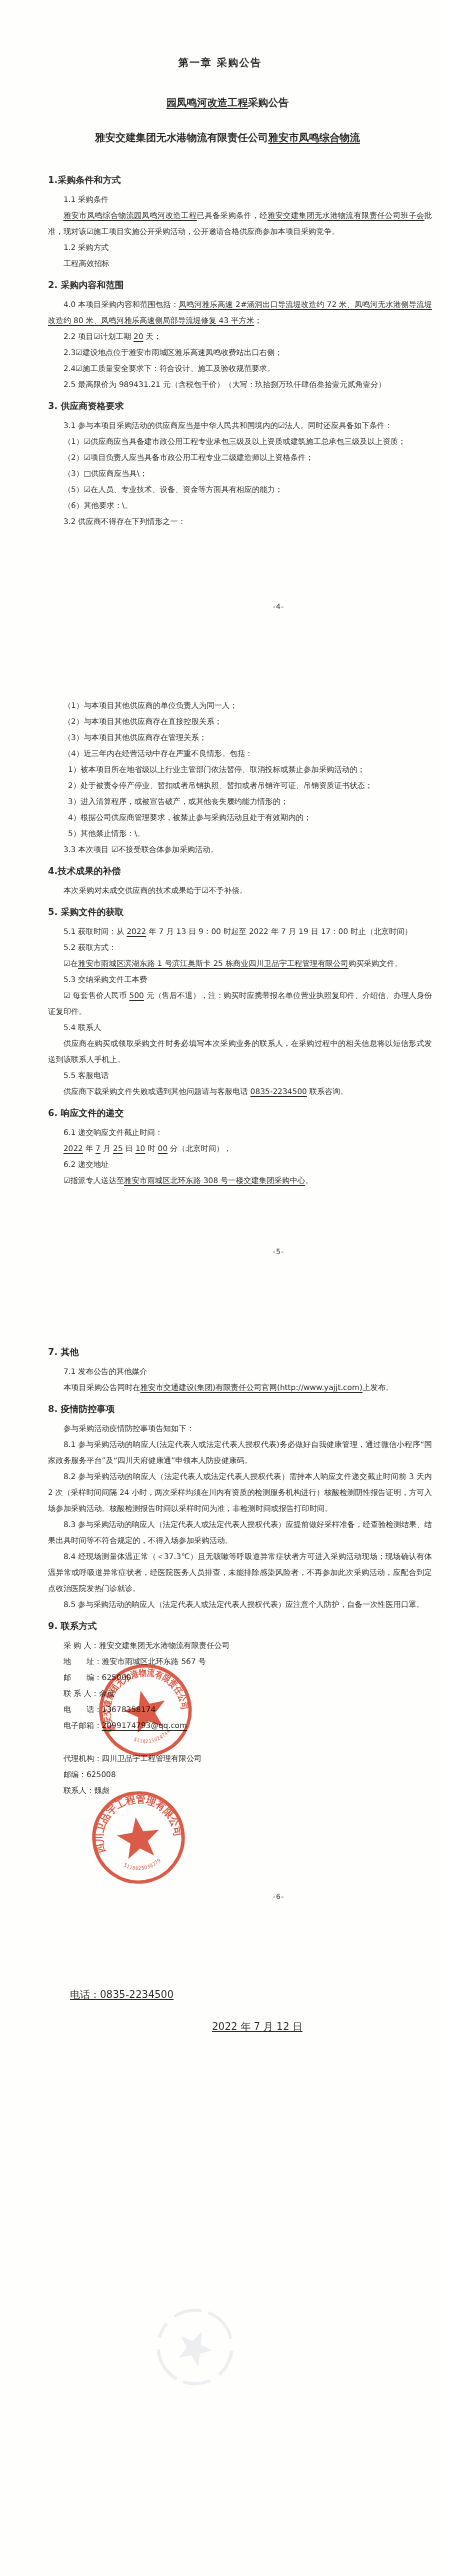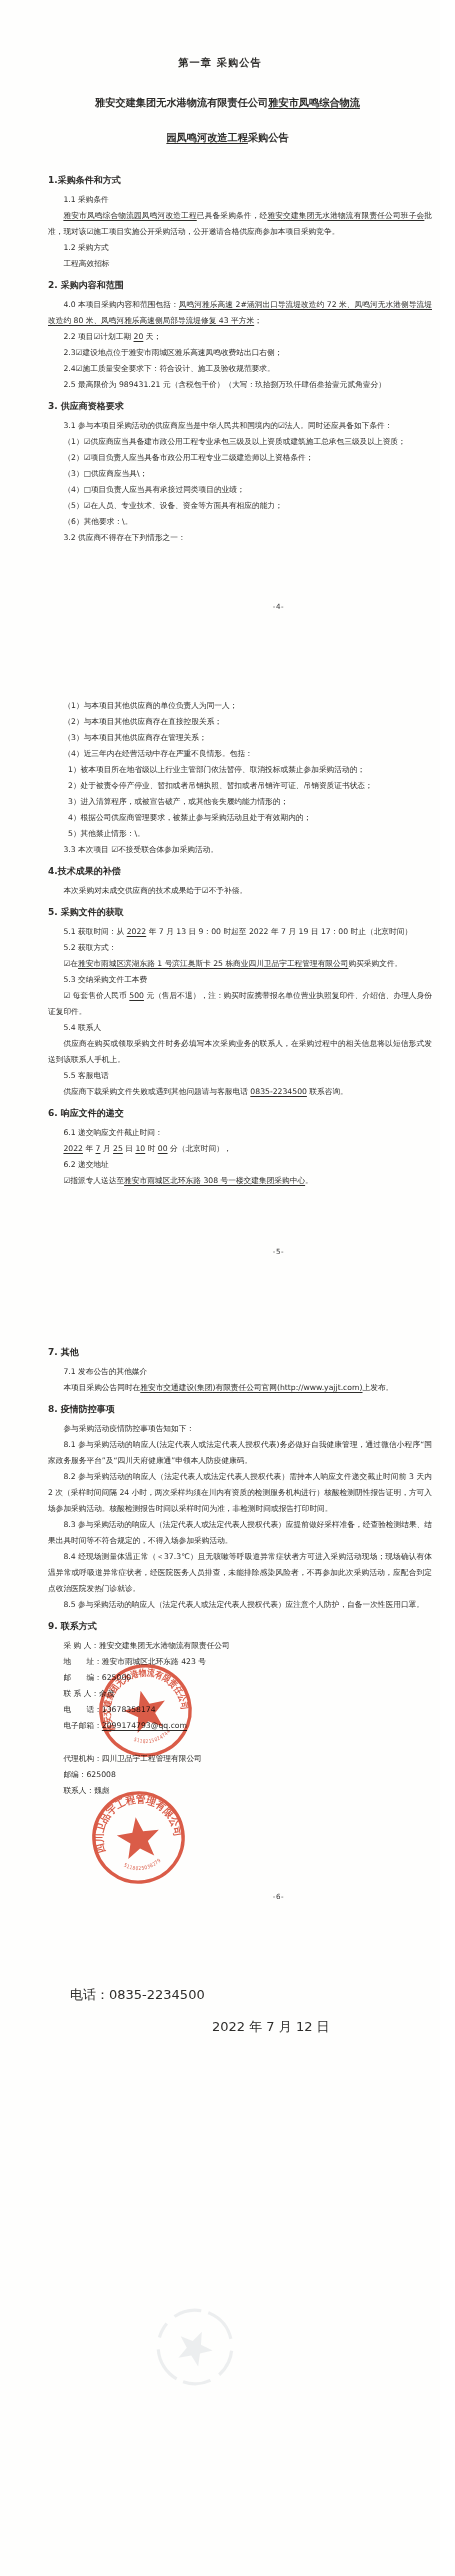--- a/index.html
+++ b/index.html
@@ -23,54 +23,53 @@
   .sub{ margin:0; text-indent:2.6em; }
   .gap{ margin-top:17px; }
   .useg{ text-decoration:underline; text-underline-offset:2.3px; }
   .pageno{ position:absolute; left:257px; width:43px; text-align:center;
     font-size:7.1px; color:#3c3c3c; letter-spacing:0.6px; }
   .pn4{ top:602px; } .pn5{ top:1247px; } .pn6{ top:1892px; }
   .stamp{ position:absolute; mix-blend-mode:multiply; opacity:.88; }
   .st1{ left:97px; top:1662px; transform:rotate(-14deg); }
   .st2{ left:90px; top:1789px; transform:rotate(-8deg); }
   .ghost{ position:absolute; left:155px; top:2307px; opacity:.13; transform:rotate(24deg); }
-  .p4line{ position:absolute; font-size:13px; line-height:13.7px; }
+  .p4line{ position:absolute; font-size:10px; line-height:13.7px;text-decoration:underline; }
   .p4tel{ left:70px; top:1988px; }
   .p4date{ left:212px; top:2020px; }
 </style>
 </head>
 <body>
 
 <div class="sheet">
 
   <div class="chapter">第一章  采购公告</div>
 
   <div class="dtitle">
+    <div><span class="useg">园凤鸣河改造工程</span><span>采购公告</span></div>
     <div><span>雅安交建集团无水港物流有限责任公司</span><span class="useg">雅安市凤鸣综合物流</span></div>
-    <div><span class="useg">园凤鸣河改造工程</span><span>采购公告</span></div>
   </div>
 
   <div class="flow f1">
     <div class="h">1.采购条件和方式</div>
     <div class="p">1.1 采购条件</div>
     <div class="p"><span class="useg">雅安市凤鸣综合物流园凤鸣河改造工程</span><span>已具备采购条件，经</span><span class="useg">雅安交建集团无水港物流有限责任公司班子会</span><span>批准，现对该☑施工项目实施公开采购活动，公开邀请合格供应商参加本项目采购竞争。</span></div>
     <div class="p">1.2 采购方式</div>
     <div class="p">工程高效招标</div>
     <div class="h">2. 采购内容和范围</div>
     <div class="p"><span>4.0 本项目采购内容和范围包括：</span><span class="useg">凤鸣河雅乐高速 2#涵洞出口导流堤改造约 72 米、凤鸣河无水港侧导流堤改造约 80 米、凤鸣河雅乐高速侧局部导流堤修复 43 平方米</span><span>；</span></div>
     <div class="p"><span>2.2 项目☑计划工期 </span><span class="useg">20</span><span> 天；</span></div>
     <div class="p">2.3☑建设地点位于雅安市雨城区雅乐高速凤鸣收费站出口右侧；</div>
     <div class="p">2.4☑施工质量安全要求下：符合设计、施工及验收规范要求。</div>
     <div class="p">2.5 最高限价为 989431.21 元（含税包干价）（大写：玖拾捌万玖仟肆佰叁拾壹元贰角壹分）</div>
     <div class="h">3. 供应商资格要求</div>
     <div class="p">3.1 参与本项目采购活动的供应商应当是中华人民共和国境内的☑法人。同时还应具备如下条件：</div>
     <div class="p">（1）☑供应商应当具备建市政公用工程专业承包三级及以上资质或建筑施工总承包三级及以上资质；</div>
     <div class="p">（2）☑项目负责人应当具备市政公用工程专业二级建造师以上资格条件；</div>
     <div class="p">（3）□供应商应当具\；</div>
-    <div class="p">（4）□项目负责人应当具有承接过同类项目的业绩；</div>
     <div class="p">（5）☑在人员、专业技术、设备、资金等方面具有相应的能力；</div>
     <div class="p">（6）其他要求：\。</div>
     <div class="p">3.2 供应商不得存在下列情形之一：</div>
   </div>
   <div class="pageno pn4">-4-</div>
 
   <div class="flow f2">
     <div class="p">（1）与本项目其他供应商的单位负责人为同一人；</div>
     <div class="p">（2）与本项目其他供应商存在直接控股关系；</div>
     <div class="p">（3）与本项目其他供应商存在管理关系；</div>
@@ -107,21 +106,21 @@
     <div class="p"><span>本项目采购公告同时在</span><span class="useg">雅安市交通建设(集团)有限责任公司官网(http://www.yajjt.com)</span><span>上发布。</span></div>
     <div class="h">8. 疫情防控事项</div>
     <div class="p">参与采购活动疫情防控事项告知如下：</div>
     <div class="p">8.1 参与采购活动的响应人(法定代表人或法定代表人授权代表)务必做好自我健康管理，通过微信小程序“国家政务服务平台”及“四川天府健康通”申领本人防疫健康码。</div>
     <div class="p">8.2 参与采购活动的响应人（法定代表人或法定代表人授权代表）需持本人响应文件递交截止时间前 3 天内 2 次（采样时间间隔 24 小时，两次采样均须在川内有资质的检测服务机构进行）核酸检测阴性报告证明，方可入场参加采购活动。核酸检测报告时间以采样时间为准，非检测时间或报告打印时间。</div>
     <div class="p">8.3 参与采购活动的响应人（法定代表人或法定代表人授权代表）应提前做好采样准备，经查验检测结果、结果出具时间等不符合规定的，不得入场参加采购活动。</div>
     <div class="p">8.4 经现场测量体温正常（＜37.3℃）且无咳嗽等呼吸道异常症状者方可进入采购活动现场；现场确认有体温异常或呼吸道异常症状者，经医院医务人员排查，未能排除感染风险者，不再参加此次采购活动，应配合到定点收治医院发热门诊就诊。</div>
     <div class="p">8.5 参与采购活动的响应人（法定代表人或法定代表人授权代表）应注意个人防护，自备一次性医用口罩。</div>
     <div class="h">9. 联系方式</div>
     <div class="p">采 购 人：雅安交建集团无水港物流有限责任公司</div>
-    <div class="p">地　　址：雅安市雨城区北环东路 423 号</div>
+    <div class="p">地　　址：雅安市雨城区北环东路 567 号</div>
     <div class="p">邮　　编：625000</div>
     <div class="p">联 系 人：余茂</div>
     <div class="p">电　　话：13678358174</div>
     <div class="p"><span>电子邮箱：</span><span class="useg">2099174793@qq.com</span></div>
     <div class="p gap">代理机构：四川卫品宇工程管理有限公司</div>
     <div class="p">邮编：625008</div>
     <div class="p">联系人：魏彪</div>
   </div>
   <div class="pageno pn6">-6-</div>
 

